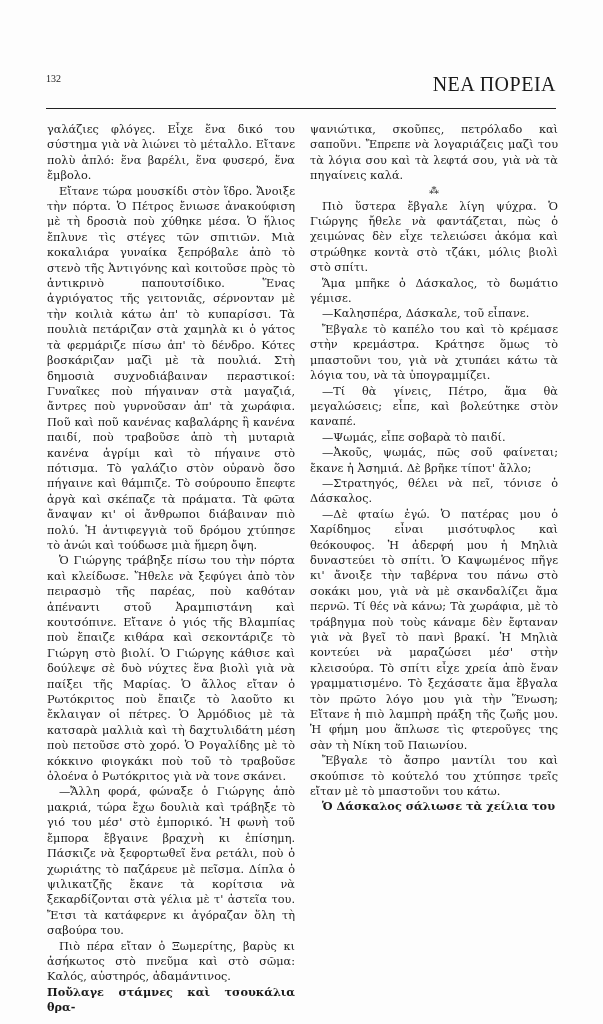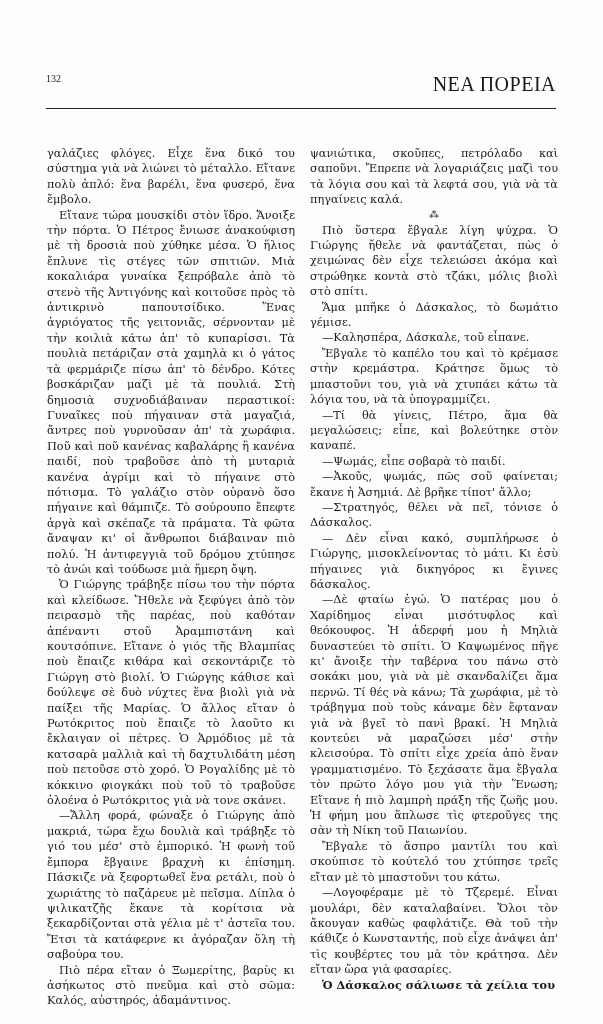--- a/index.html
+++ b/index.html
@@ -6,21 +6,21 @@
   body { width:603px; height:1024px; background:#fdfdfd; position:relative; overflow:hidden;
          font-family:"DejaVu Serif","Liberation Serif",serif; color:#1a1a1a; }
   .header { position:absolute; top:73px; left:46px; width:510px; height:20px; }
   .page-num { position:absolute; left:0; top:0; font-size:10px; font-family:"Liberation Serif",serif; }
   .running-title { position:absolute; right:0; top:0; font-size:20px; font-family:"Liberation Serif",serif; letter-spacing:0.5px; }
   .rule { position:absolute; top:108px; left:46px; width:510px; height:1px; background:#222; }
   .col { position:absolute; top:122px; width:248px; font-size:11.3px; line-height:15.4px; text-align:justify; }
   .col.left { left:47px; }
   .col.right { left:310px; }
   .col p { margin:0; text-indent:12px; hyphens:manual; }
-  .col p.noindent { text-indent:0;margin-top:24px; }
+  .col p.noindent { text-indent:0; }
   .bold { font-weight:bold; }
   .asterism { text-align:center; font-size:10px; line-height:12px; margin:1px 0 2px 0; }
 </style>
 </head>
 <body>
 
 <div class="header">
   <span class="page-num">132</span>
   <span class="running-title">ΝΕΑ ΠΟΡΕΙΑ</span>
 </div>
@@ -39,18 +39,16 @@
   <p class="noindent">ψανιώτικα, σκοῦπες, πετρόλαδο καὶ σαποῦνι. Ἔπρεπε νὰ λογαριάζεις μαζὶ του τὰ λόγια σου καὶ τὰ λεφτά σου, γιὰ νὰ τὰ πηγαίνεις καλά.</p>
   <div class="asterism">⁂</div>
   <p>Πιὸ ὕστερα ἔβγαλε λίγη ψύχρα. Ὁ Γιώργης ἤθελε νὰ φαντάζεται, πὼς ὁ χειμώνας δὲν εἶχε τελειώσει ἀκόμα καὶ στρώθηκε κοντὰ στὸ τζάκι, μόλις βιολὶ στὸ σπίτι.</p>
   <p>Ἅμα μπῆκε ὁ Δάσκαλος, τὸ δωμάτιο γέμισε.</p>
   <p>—Καλησπέρα, Δάσκαλε, τοῦ εἶπανε.</p>
   <p>Ἔβγαλε τὸ καπέλο του καὶ τὸ κρέμασε στὴν κρεμάστρα. Κράτησε ὅμως τὸ μπαστοῦνι του, γιὰ νὰ χτυπάει κάτω τὰ λόγια του, νὰ τὰ ὑπογραμμίζει.</p>
   <p>—Τί θὰ γίνεις, Πέτρο, ἅμα θὰ μεγαλώσεις; εἶπε, καὶ βολεύτηκε στὸν καναπέ.</p>
   <p>—Ψωμάς, εἶπε σοβαρὰ τὸ παιδί.</p>
   <p>—Ἀκοῦς, ψωμάς, πῶς σοῦ φαίνεται; ἔκανε ἡ Ἀσημιά. Δὲ βρῆκε τίποτ' ἄλλο;</p>
   <p>—Στρατηγός, θέλει νὰ πεῖ, τόνισε ὁ Δάσκαλος.</p>
-  <p>— Δὲν εἶναι κακό, συμπλήρωσε ὁ Γιώργης, μισοκλείνοντας τὸ μάτι. Κι ἐσὺ πήγαινες γιὰ δικηγόρος κι ἔγινες δάσκαλος.</p>
   <p>—Δὲ φταίω ἐγώ. Ὁ πατέρας μου ὁ Χαρίδημος εἶναι μισότυφλος καὶ θεόκουφος. Ἡ ἀδερφή μου ἡ Μηλιὰ δυναστεύει τὸ σπίτι. Ὁ Καψωμένος πῆγε κι' ἄνοιξε τὴν ταβέρνα του πάνω στὸ σοκάκι μου, γιὰ νὰ μὲ σκανδαλίζει ἅμα περνῶ. Τί θές νὰ κάνω; Τὰ χωράφια, μὲ τὸ τράβηγμα ποὺ τοὺς κάναμε δὲν ἔφταναν γιὰ νὰ βγεῖ τὸ πανὶ βρακί. Ἡ Μηλιὰ κοντεύει νὰ μαραζώσει μέσ' στὴν κλεισούρα. Τὸ σπίτι εἶχε χρεία ἀπὸ ἕναν γραμματισμένο. Τὸ ξεχάσατε ἅμα ἔβγαλα τὸν πρῶτο λόγο μου γιὰ τὴν Ἕνωση; Εἴτανε ἡ πιὸ λαμπρὴ πράξη τῆς ζωῆς μου. Ἡ φήμη μου ἅπλωσε τὶς φτεροῦγες της σὰν τὴ Νίκη τοῦ Παιωνίου.</p>
   <p>Ἔβγαλε τὸ ἄσπρο μαντίλι του καὶ σκούπισε τὸ κούτελό του χτύπησε τρεῖς εἴταν μὲ τὸ μπαστοῦνι του κάτω.</p>
-  <p>—Λογοφέραμε μὲ τὸ Τζερεμέ. Εἶναι μουλάρι, δὲν καταλαβαίνει. Ὅλοι τὸν ἄκουγαν καθὼς φαφλάτιζε. Θὰ τοῦ τὴν κάθιζε ὁ Κωνσταντής, ποὺ εἶχε ἀνάψει ἀπ' τὶς κουβέρτες του μὰ τὸν κράτησα. Δὲν εἴταν ὥρα γιὰ φασαρίες.</p>
   <p class="bold">Ὁ Δάσκαλος σάλιωσε τὰ χείλια του</p>
 </div>
 
 </body></html>

